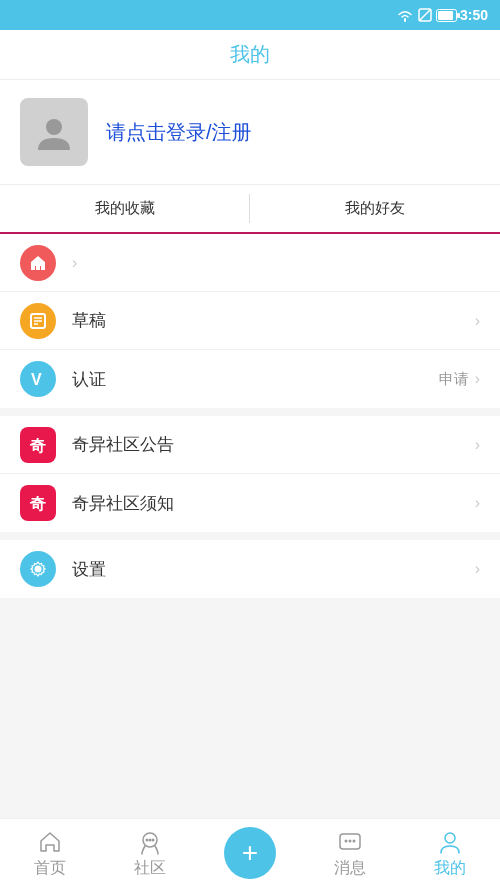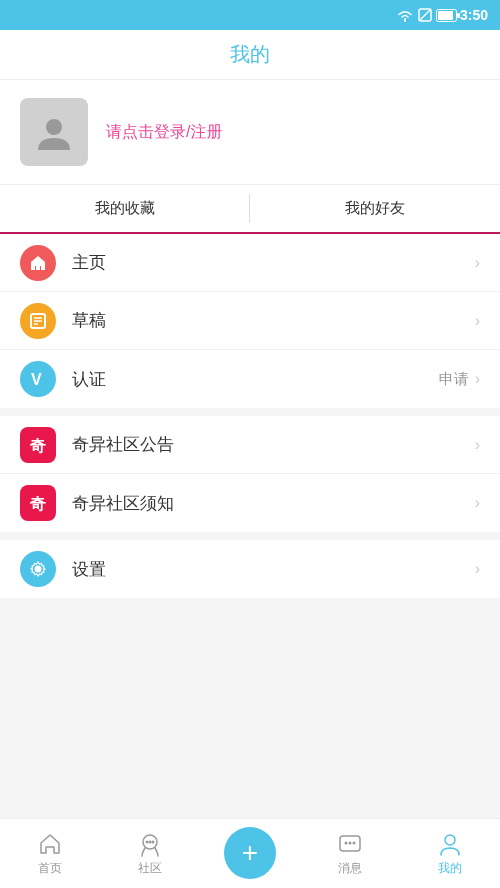--- a/index.html
+++ b/index.html
@@ -64,22 +64,22 @@
       display: flex;
       align-items: center;
       justify-content: center;
       flex-shrink: 0;
     }
     .avatar-icon-svg {
       width: 40px;
       height: 40px;
     }
     .login-text {
-      font-size: 16px;
-      color: #ec4899;
+      font-size: 20px;
+      color: #1d4ed8;
     }
 
     
     .stats-row {
       background: white;
       display: flex;
       border-bottom: 2px solid #be185d;
     }
     .stat-item {
       flex: 1;
@@ -167,21 +167,21 @@
       flex: 1;
       display: flex;
       flex-direction: column;
       align-items: center;
       justify-content: center;
       gap: 3px;
       cursor: pointer;
       height: 100%;
     }
     .nav-label {
-      font-size: 12px;
+      font-size: 16px;
       color: #999;
     }
     .nav-label.active {
       color: #4dc3e8;
     }
     .nav-icon-svg {
       width: 26px;
       height: 26px;
     }
     .nav-plus {
@@ -252,21 +252,20 @@
 
 <div class="menu-section">
 
   <div class="menu-item">
     <div class="menu-icon icon-home">
       <svg width="20" height="20" viewBox="0 0 20 20">
         <path d="M10 3 L3 9 L3 17 L7 17 L7 13 L13 13 L13 17 L17 17 L17 9 Z" fill="white"></path>
         <rect x="8" y="13" width="4" height="4" fill="white"></rect>
       </svg>
     </div>
-    <span class="menu-label">主页</span>
     <span class="chevron">›</span>
   </div>
 
   <div class="menu-item">
     <div class="menu-icon icon-draft">
       <svg width="20" height="20" viewBox="0 0 20 20">
         <rect x="3" y="3" width="14" height="14" rx="2" fill="none" stroke="white" stroke-width="2"></rect>
         <line x1="6" y1="7" x2="14" y2="7" stroke="white" stroke-width="1.5"></line>
         <line x1="6" y1="10" x2="14" y2="10" stroke="white" stroke-width="1.5"></line>
         <line x1="6" y1="13" x2="10" y2="13" stroke="white" stroke-width="1.5"></line>

